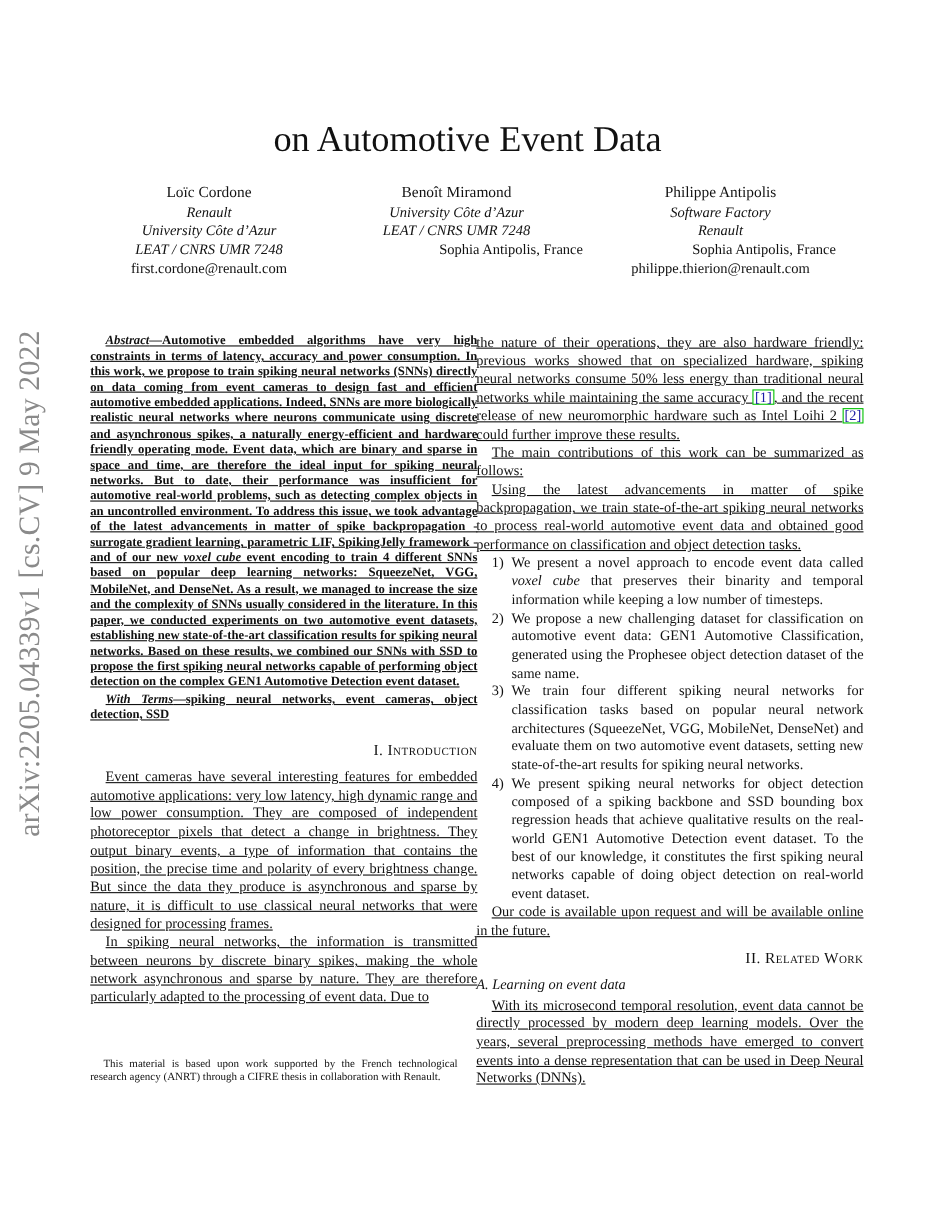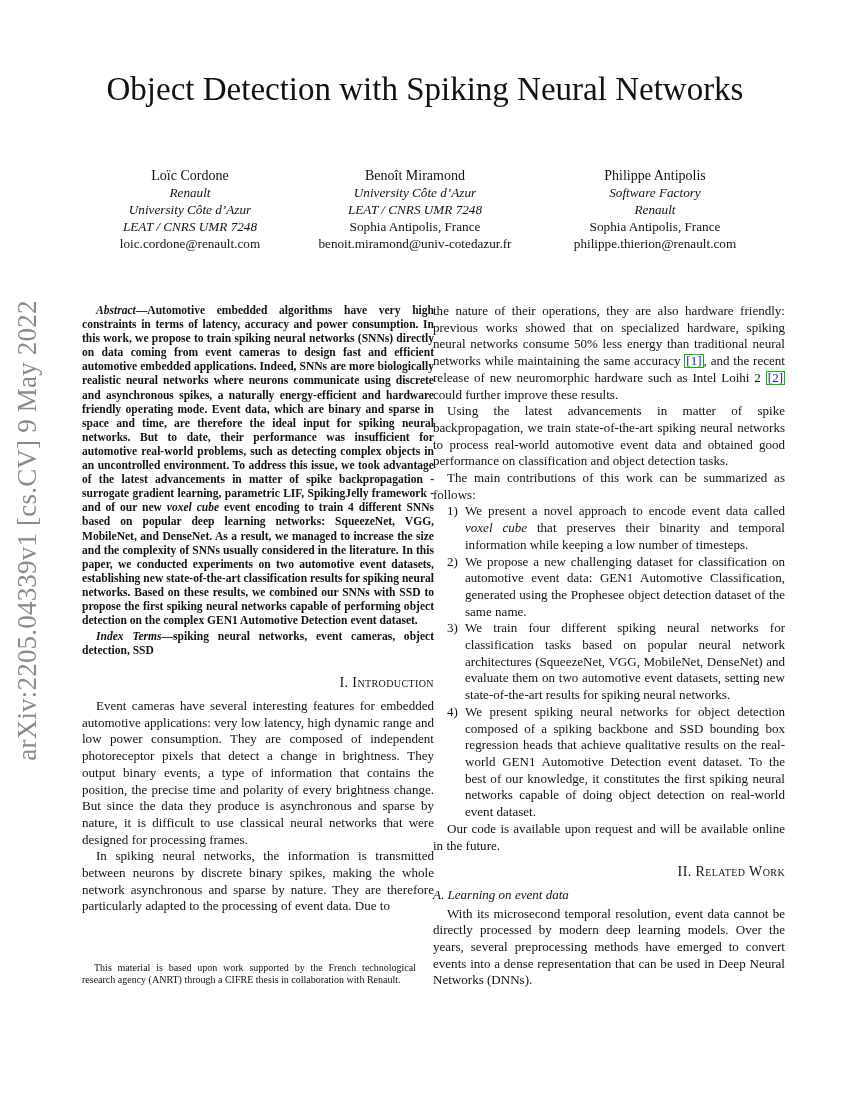--- a/index.html
+++ b/index.html
@@ -10,38 +10,38 @@
   .title {
     position: absolute; left: 60px; width: 730px; top: 70px;
     text-align: center; font-size: 33px; line-height: 38px; font-weight: normal; margin: 0;
   }
   .authors { position: absolute; top: 167px; left: 60px; width: 730px; }
   .author {
     position: absolute; text-align: center; font-size: 13.2px; line-height: 17px;
   }
   .author .name { font-size: 14px; }
   .author .aff { font-style: italic; }
-  .author .plain { font-style: normal; }
+  .author .plain { font-style: normal; text-align: right; }
 
   .arxiv {
     position: absolute; left: 2px; top: 290px; width: 50px; height: 480px;
     display: flex; align-items: center; justify-content: center;
   }
   .arxiv span {
     display: block; transform: rotate(-90deg); white-space: nowrap;
     font-size: 27px; color: #8a8a8a; letter-spacing: 0.2px;
   }
 
   .col {
     position: absolute; top: 303px; width: 352px;
     font-size: 13.05px; line-height: 16.7px; text-align: justify;
   }
   .col.left { left: 82px; }
   .col.right { left: 433px; }
-  p { margin: 0; }
+  p { margin: 0; text-decoration: underline; }
   .indent { text-indent: 14px; }
   .abstract { font-weight: bold; font-size: 11.55px; line-height: 14.1px; text-indent: 14px; }
   .abstract .lead { font-style: italic; }
   .abstract i { font-style: italic; }
   .section-head {
     text-align: right; font-size: 14px; letter-spacing: 0.4px;
     margin: 14px 0 6px 0; font-variant: small-caps;
   }
   .subsection { font-style: italic; margin: 1px 0 2px 0; }
   ol.contrib { margin: 0; padding: 0; list-style: none; }
@@ -50,64 +50,64 @@
   .cite { color: #1a1aa6; border: 1px solid #00c000; padding: 0 1px; line-height: 12px; display: inline-block; }
   .footnote {
     position: absolute; left: 82px; top: 962px; width: 334px;
     font-size: 10px; line-height: 11.5px; text-align: justify; text-indent: 12px;
   }
 </style>
 </head>
 <body>
 
 <h1 class="title">
-  <span>Object Detection with Spiking Neural Networks</span><br>
+  <br>
+  <span>on Automotive Event Data</span>
 </h1>
 
 <div class="authors">
   <div class="author" style="left:35px;width:190px;">
     <div class="name">Loïc Cordone</div>
     <div class="aff">Renault</div>
     <div class="aff">University Côte d’Azur</div>
     <div class="aff">LEAT / CNRS UMR 7248</div>
-    <div>loic.cordone@renault.com</div>
+    <div>first.cordone@renault.com</div>
   </div>
   <div class="author" style="left:240px;width:230px;">
     <div class="name">Benoît Miramond</div>
     <div class="aff">University Côte d’Azur</div>
     <div class="aff">LEAT / CNRS UMR 7248</div>
     <div class="plain">Sophia Antipolis, France</div>
-    <div>benoit.miramond@univ-cotedazur.fr</div>
   </div>
   <div class="author" style="left:490px;width:210px;">
     <div class="name">Philippe Antipolis</div>
     <div class="aff">Software Factory</div>
     <div class="aff">Renault</div>
     <div class="plain">Sophia Antipolis, France</div>
     <div>philippe.thierion@renault.com</div>
   </div>
 </div>
 
 <div class="arxiv">
   <span>arXiv:2205.04339v1  [cs.CV]  9 May 2022</span>
 </div>
 
 <div class="col left">
   <p class="abstract"><span class="lead">Abstract</span><span>—Automotive embedded algorithms have very high constraints in terms of latency, accuracy and power consumption. In this work, we propose to train spiking neural networks (SNNs) directly on data coming from event cameras to design fast and efficient automotive embedded applications. Indeed, SNNs are more biologically realistic neural networks where neurons communicate using discrete and asynchronous spikes, a naturally energy-efficient and hardware friendly operating mode. Event data, which are binary and sparse in space and time, are therefore the ideal input for spiking neural networks. But to date, their performance was insufficient for automotive real-world problems, such as detecting complex objects in an uncontrolled environment. To address this issue, we took advantage of the latest advancements in matter of spike backpropagation - surrogate gradient learning, parametric LIF, SpikingJelly framework - and of our new </span><i>voxel cube</i><span> event encoding to train 4 different SNNs based on popular deep learning networks: SqueezeNet, VGG, MobileNet, and DenseNet. As a result, we managed to increase the size and the complexity of SNNs usually considered in the literature. In this paper, we conducted experiments on two automotive event datasets, establishing new state-of-the-art classification results for spiking neural networks. Based on these results, we combined our SNNs with SSD to propose the first spiking neural networks capable of performing object detection on the complex GEN1 Automotive Detection event dataset.</span></p>
-  <p class="abstract" style="margin-top:2px;"><span class="lead">Index Terms</span><span>—spiking neural networks, event cameras, object detection, SSD</span></p>
+  <p class="abstract" style="margin-top:2px;"><span class="lead">With Terms</span><span>—spiking neural networks, event cameras, object detection, SSD</span></p>
 
   <div class="section-head" style="margin-top:18px;">I. Introduction</div>
   <p class="indent">Event cameras have several interesting features for embedded automotive applications: very low latency, high dynamic range and low power consumption. They are composed of independent photoreceptor pixels that detect a change in brightness. They output binary events, a type of information that contains the position, the precise time and polarity of every brightness change. But since the data they produce is asynchronous and sparse by nature, it is difficult to use classical neural networks that were designed for processing frames.</p>
   <p class="indent">In spiking neural networks, the information is transmitted between neurons by discrete binary spikes, making the whole network asynchronous and sparse by nature. They are therefore particularly adapted to the processing of event data. Due to</p>
 </div>
 
 <div class="col right">
   <p><span>the nature of their operations, they are also hardware friendly: previous works showed that on specialized hardware, spiking neural networks consume 50% less energy than traditional neural networks while maintaining the same accuracy </span><span class="cite">[1]</span><span>, and the recent release of new neuromorphic hardware such as Intel Loihi 2 </span><span class="cite">[2]</span><span> could further improve these results.</span></p>
+  <p class="indent">The main contributions of this work can be summarized as follows:</p>
   <p class="indent">Using the latest advancements in matter of spike backpropagation, we train state-of-the-art spiking neural networks to process real-world automotive event data and obtained good performance on classification and object detection tasks.</p>
-  <p class="indent">The main contributions of this work can be summarized as follows:</p>
   <ol class="contrib">
     <li><span class="num">1)</span><span>We present a novel approach to encode event data called </span><i>voxel cube</i><span> that preserves their binarity and temporal information while keeping a low number of timesteps.</span></li>
     <li><span class="num">2)</span><span>We propose a new challenging dataset for classification on automotive event data: GEN1 Automotive Classification, generated using the Prophesee object detection dataset of the same name.</span></li>
     <li><span class="num">3)</span><span>We train four different spiking neural networks for classification tasks based on popular neural network architectures (SqueezeNet, VGG, MobileNet, DenseNet) and evaluate them on two automotive event datasets, setting new state-of-the-art results for spiking neural networks.</span></li>
     <li><span class="num">4)</span><span>We present spiking neural networks for object detection composed of a spiking backbone and SSD bounding box regression heads that achieve qualitative results on the real-world GEN1 Automotive Detection event dataset. To the best of our knowledge, it constitutes the first spiking neural networks capable of doing object detection on real-world event dataset.</span></li>
   </ol>
   <p class="indent">Our code is available upon request and will be available online in the future.</p>
 
   <div class="section-head" style="margin-top:10px;">II. Related Work</div>
   <div class="subsection">A. Learning on event data</div>

